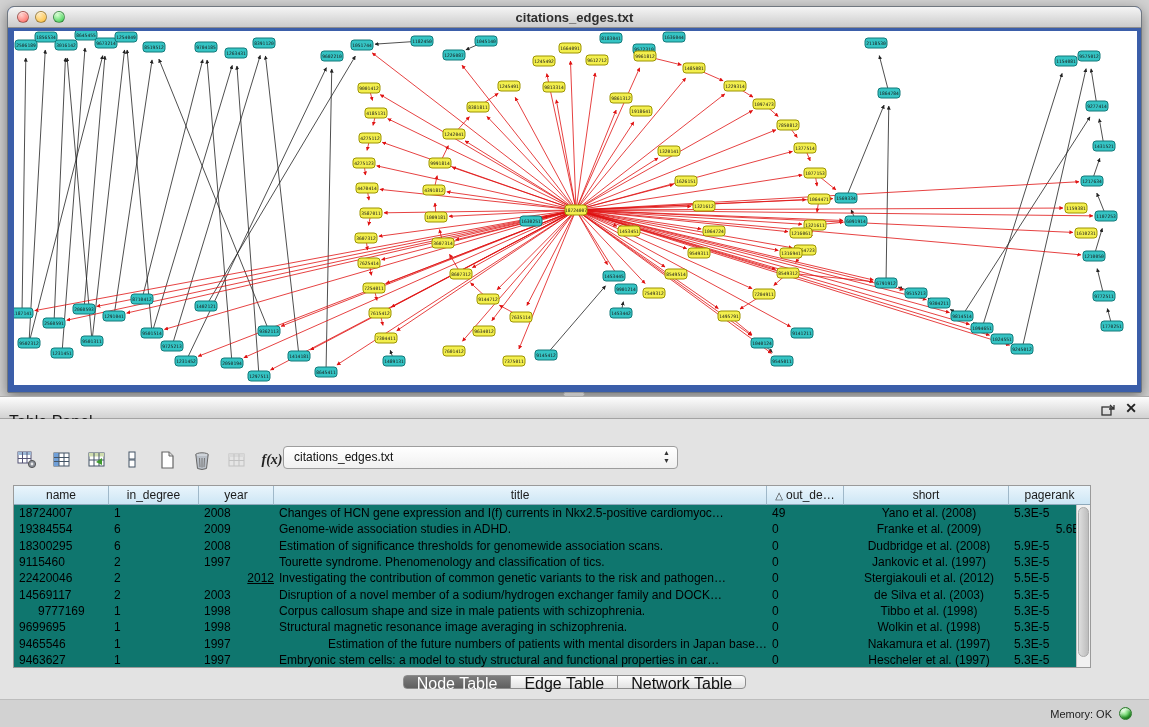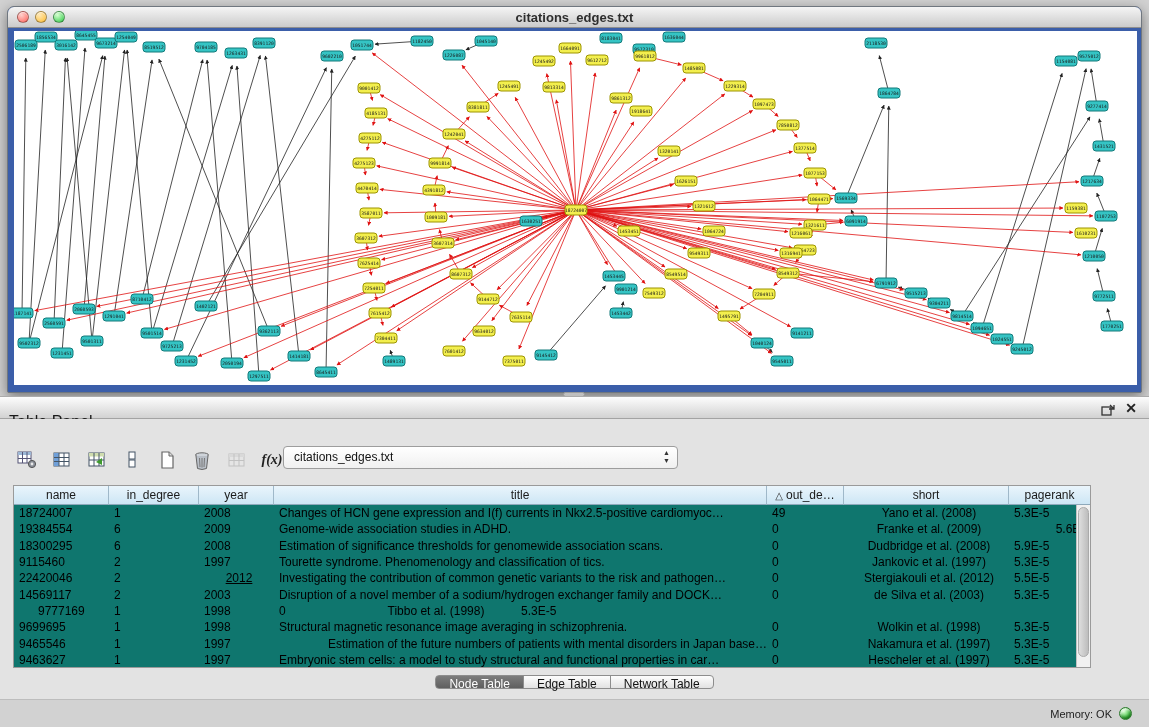--- a/index.html
+++ b/index.html
@@ -65,21 +65,21 @@
     padding-left:5px; flex:none; }
   #vscroll { position:absolute; right:0; top:19px; bottom:0; width:14px;
     background:#f1f1f1; border-left:1px solid #c2c2c2; }
   #vscroll-thumb { position:absolute; left:1px; right:1px; top:2px; height:150px;
     background:linear-gradient(90deg,#dedede,#bdbdbd); border:1px solid #aaa;
     border-radius:6px; }
 
   
   #tab-bar { position:absolute; left:0; top:256px; width:100%; display:flex;
     justify-content:center; }
-  .tab { height:14px; font-size:12px; line-height:16px; padding:0 13px;
+  .tab { height:14px; font-size:16px; line-height:16px; padding:0 13px;
     border:1px solid #8d8d8d; background:linear-gradient(#fdfdfd,#e2e2e2);
     color:#111; margin-left:-1px; }
   .tab.first { border-radius:4px 0 0 4px; margin-left:0; }
   .tab.last { border-radius:0 4px 4px 0; }
   .tab.selected { background:linear-gradient(#7d7d7d,#5f5f5f); color:#fff; }
 
   
   #memory-status-label { position:absolute; right:37px; top:708px; font-size:11px; color:#222; }
   #memory-status-indicator { position:absolute; right:17px; top:707px; width:13px; height:13px;
     border-radius:50%; border:1px solid #2c7a2c;
@@ -904,39 +904,40 @@
           <div class="td" style="width: 90px; text-align: left;">2</div>
           <div class="td" style="width: 75px; text-align: left;">1997</div>
           <div class="td" style="width: 493px; text-align: left;">Tourette syndrome. Phenomenology and classification of tics.</div>
           <div class="td" style="width: 77px; text-align: left;">0</div>
           <div class="td" style="width: 165px; text-align: center;">Jankovic et al. (1997)</div>
           <div class="td" style="width: 82px; text-align: left;">5.3E-5</div>
         </div>
         <div class="tr">
           <div class="td" style="width: 95px; text-align: left;">22420046</div>
           <div class="td" style="width: 90px; text-align: left;">2</div>
-          <div class="td" style="width: 75px; text-align: center; text-decoration: underline;">2012</div>
+          <div class="td" style="width: 75px; text-align: right; text-decoration: underline;">2012</div>
           <div class="td" style="width: 493px; text-align: left;">Investigating the contribution of common genetic variants to the risk and pathogen…</div>
           <div class="td" style="width: 77px; text-align: left;">0</div>
           <div class="td" style="width: 165px; text-align: center;">Stergiakouli et al. (2012)</div>
           <div class="td" style="width: 82px; text-align: left;">5.5E-5</div>
         </div>
         <div class="tr">
           <div class="td" style="width: 95px; text-align: left;">14569117</div>
           <div class="td" style="width: 90px; text-align: left;">2</div>
           <div class="td" style="width: 75px; text-align: left;">2003</div>
           <div class="td" style="width: 493px; text-align: left;">Disruption of a novel member of a sodium/hydrogen exchanger family and DOCK…</div>
           <div class="td" style="width: 77px; text-align: left;">0</div>
           <div class="td" style="width: 165px; text-align: center;">de Silva et al. (2003)</div>
           <div class="td" style="width: 82px; text-align: left;">5.3E-5</div>
         </div>
         <div class="tr">
           <div class="td" style="width: 95px; text-align: left; padding-left: 24px;">9777169</div>
           <div class="td" style="width: 90px; text-align: left;">1</div>
           <div class="td" style="width: 75px; text-align: left;">1998</div>
+          <div class="td" style="width: 493px; text-align: left;">Corpus callosum shape and size in male patients with schizophrenia.</div>
           <div class="td" style="width: 77px; text-align: left;">0</div>
           <div class="td" style="width: 165px; text-align: center;">Tibbo et al. (1998)</div>
           <div class="td" style="width: 82px; text-align: left;">5.3E-5</div>
         </div>
         <div class="tr">
           <div class="td" style="width: 95px; text-align: left;">9699695</div>
           <div class="td" style="width: 90px; text-align: left;">1</div>
           <div class="td" style="width: 75px; text-align: left;">1998</div>
           <div class="td" style="width: 493px; text-align: left;">Structural magnetic resonance image averaging in schizophrenia.</div>
           <div class="td" style="width: 77px; text-align: left;">0</div>

